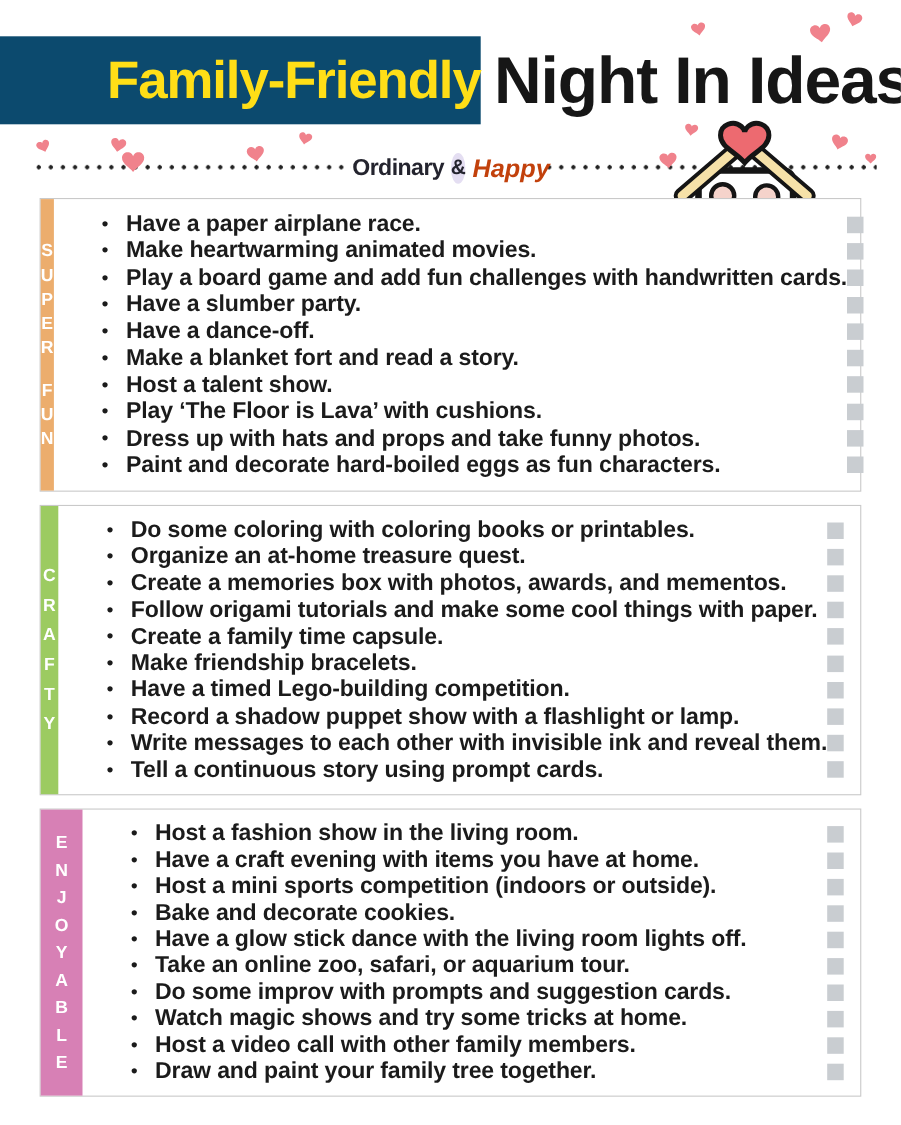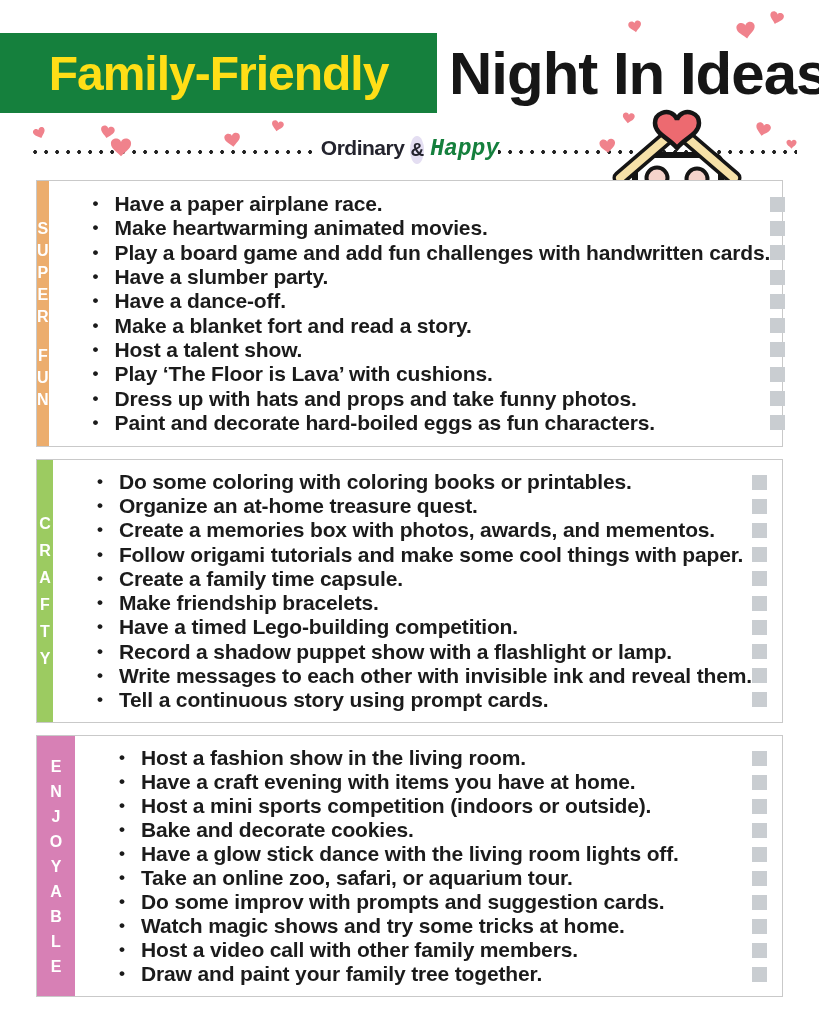--- a/index.html
+++ b/index.html
@@ -2,48 +2,48 @@
 <html><head>
 <meta charset="utf-8">
 <style>
   * { margin:0; padding:0; box-sizing:border-box; }
   body { background:#ffffff; font-family:"Liberation Sans", sans-serif; }
   .page { position:relative; width:819px; height:1023px; background:#fff; overflow:hidden; }
 
   
   .title-pink {
     position:absolute; left:0; top:33px; width:437px; height:80px;
-    background:#15803d; display:flex; align-items:center; justify-content:center;
+    background:#0c4a6e; display:flex; align-items:center; justify-content:flex-end;
   }
   .title-pink span{
     color:#FFDE17; font-size:48px; font-weight:bold; letter-spacing:-1px; white-space:nowrap;
   }
   .title-black{
     position:absolute; left:449px; top:33px; height:80px; display:flex; align-items:center;
     color:#161616; font-size:60px; font-weight:bold; letter-spacing:-1px; white-space:nowrap;
   }
 
   
   .dots{
     position:absolute; top:149px; height:6px;
     background-image:radial-gradient(circle at 2.2px 3px, #222 1.7px, transparent 2.1px);
     background-size:11px 6px; background-repeat:repeat-x;
   }
   .dots-left{ left:33px;  width:286px; }
   .dots-right{ left:497px; width:300px; }
   .brand{
     position:absolute; left:322px; top:136px; width:176px; height:34px;
-    display:flex; align-items:flex-start; justify-content:center; gap:6px; background:#fff;
+    display:flex; align-items:center; justify-content:center; gap:6px; background:#fff;
   }
   .brand-w1{ color:#24242e; font-weight:bold; font-size:21px; letter-spacing:-0.5px; }
   .brand-amp{
     width:28px; height:28px; border-radius:50%; background:#E4DEF2; color:#24242e;
     font-weight:bold; font-size:19px; display:flex; align-items:center; justify-content:center;
   }
-  .brand-w2{ color:#15803d; font-family:Liberation Mono, monospace; font-style:italic; font-weight:bold; font-size:23px; }
+  .brand-w2{ color:#c2410c; font-family:Liberation Sans, sans-serif; font-style:italic; font-weight:bold; font-size:23px; }
 
   
   .heart{ position:absolute; }
 
   
   .house-icon{ position:absolute; left:610px; top:98px; }
 
   
   .section{
     position:absolute; left:36px; width:747px;

